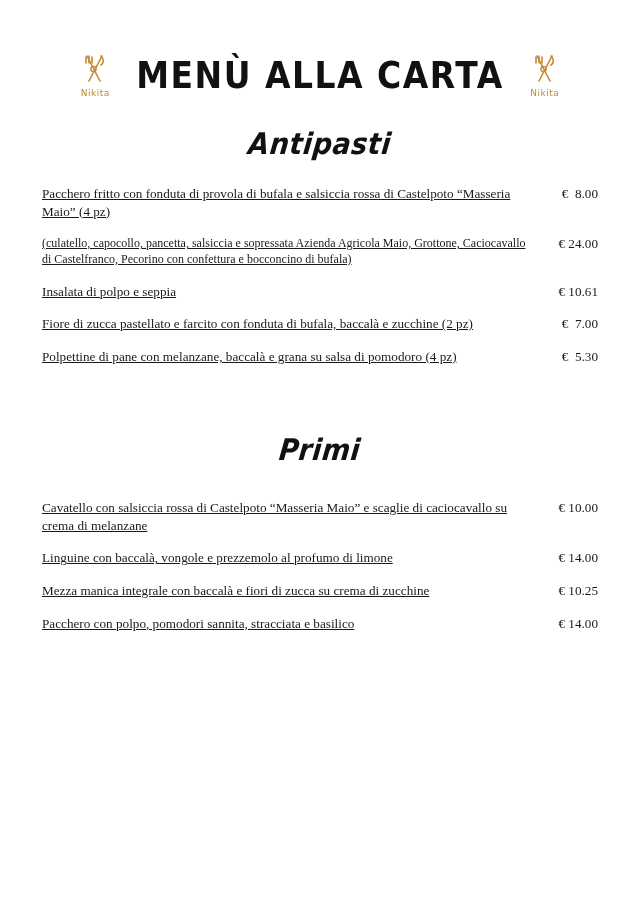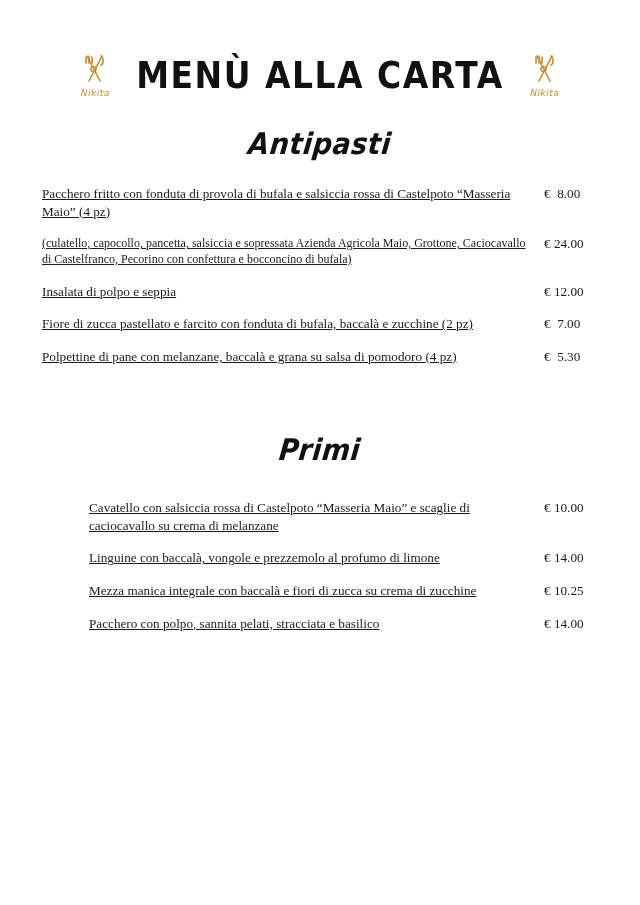--- a/index.html
+++ b/index.html
@@ -33,21 +33,20 @@
     padding-top: 40px;
     height: 70px;
   }
   .logo {
     width: 46px;
     display: flex;
     flex-direction: column;
     align-items: center;
     justify-content: center;
     color: #c08a2e;
-    font-style: italic;
   }
   .logo svg { display: block; }
   .logo .logo-word {
     font-family: "DejaVu Sans", sans-serif;
     font-size: 9px;
     letter-spacing: 0.5px;
     color: #c08a2e;
     margin-top: 1px;
   }
   .menu-title {
@@ -95,29 +94,29 @@
     line-height: 1.33;
   }
   .item-desc {
     font-size: 12px;
     line-height: 1.32;
     margin-top: 1px;
   }
   .item-price {
     flex: 0 0 auto;
     width: 54px;
-    text-align: left;
+    text-align: right;
     font-size: 13.2px;
     line-height: 1.33;
     white-space: pre;
   }
 
   .spacer-antipasti { height: 18px; }
   .spacer-primi { height: 54px; }
-  .primi-items { margin-top: 34px; margin-left: 47px; }
+  .primi-items { margin-top: 34px; }
 </style>
 </head>
 <body>
 
 <div class="page">
 
   <div class="header">
 
     <div class="logo">
       <span>
@@ -167,21 +166,21 @@
         <div class="item-text">
           <div class="item-desc">(culatello, capocollo, pancetta, salsiccia e sopressata Azienda Agricola Maio, Grottone, Caciocavallo di Castelfranco, Pecorino con confettura e bocconcino di bufala)</div>
         </div>
         <div class="item-price">€ 24.00</div>
       </div>
 
       <div class="item">
         <div class="item-text">
           <div class="item-name">Insalata di polpo e seppia</div>
         </div>
-        <div class="item-price">€ 12.00</div>
+        <div class="item-price">€ 10.61</div>
       </div>
 
       <div class="item">
         <div class="item-text">
           <div class="item-name">Fiore di zucca pastellato e farcito con fonduta di bufala, baccalà e zucchine (2 pz)</div>
         </div>
         <div class="item-price">€  7.00</div>
       </div>
 
       <div class="item">
@@ -218,21 +217,21 @@
 
       <div class="item">
         <div class="item-text">
           <div class="item-name">Mezza manica integrale con baccalà e fiori di zucca su crema di zucchine</div>
         </div>
         <div class="item-price">€ 10.25</div>
       </div>
 
       <div class="item">
         <div class="item-text">
-          <div class="item-name">Pacchero con polpo, sannita pelati, stracciata e basilico</div>
+          <div class="item-name">Pacchero con polpo, pomodori sannita, stracciata e basilico</div>
         </div>
         <div class="item-price">€ 14.00</div>
       </div>
 
     </div>
   </div>
 
 </div>
 
 </body></html>

